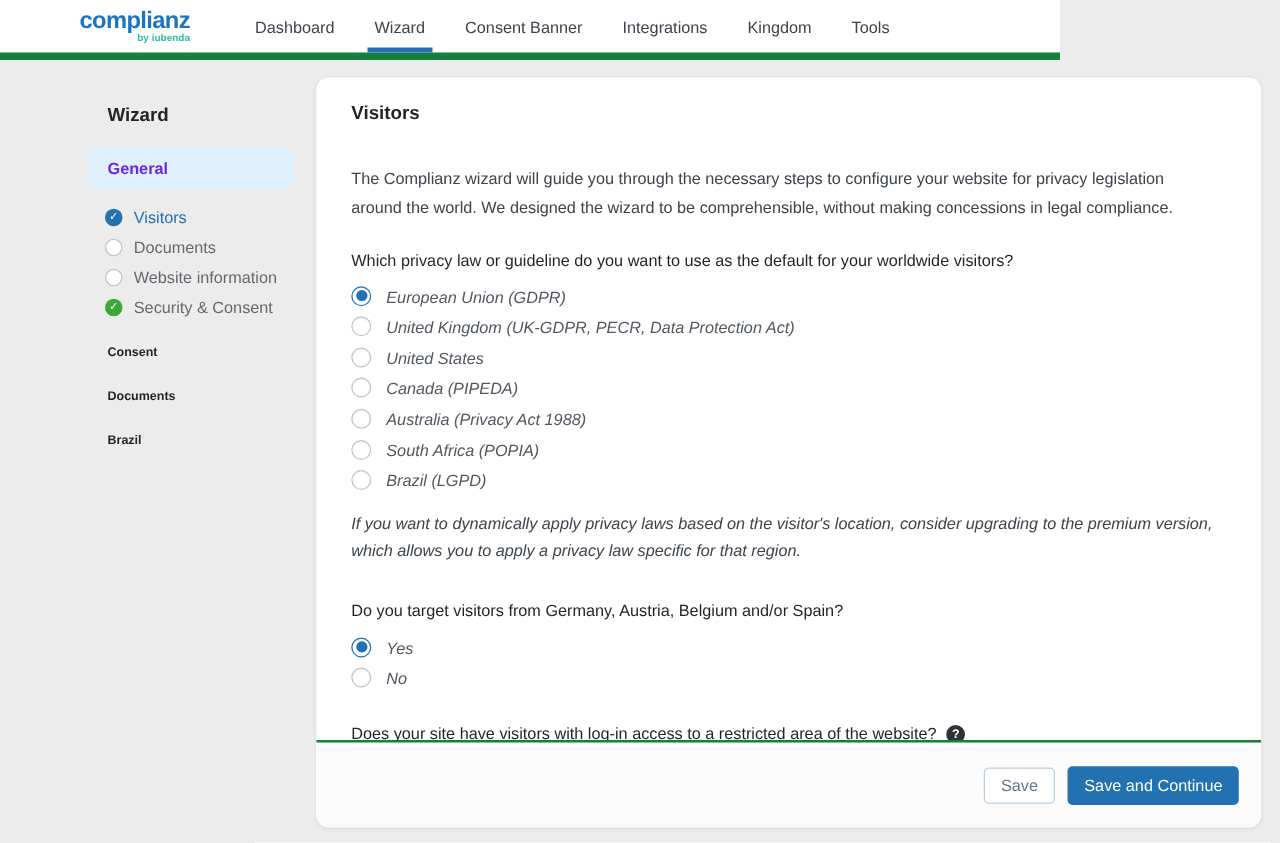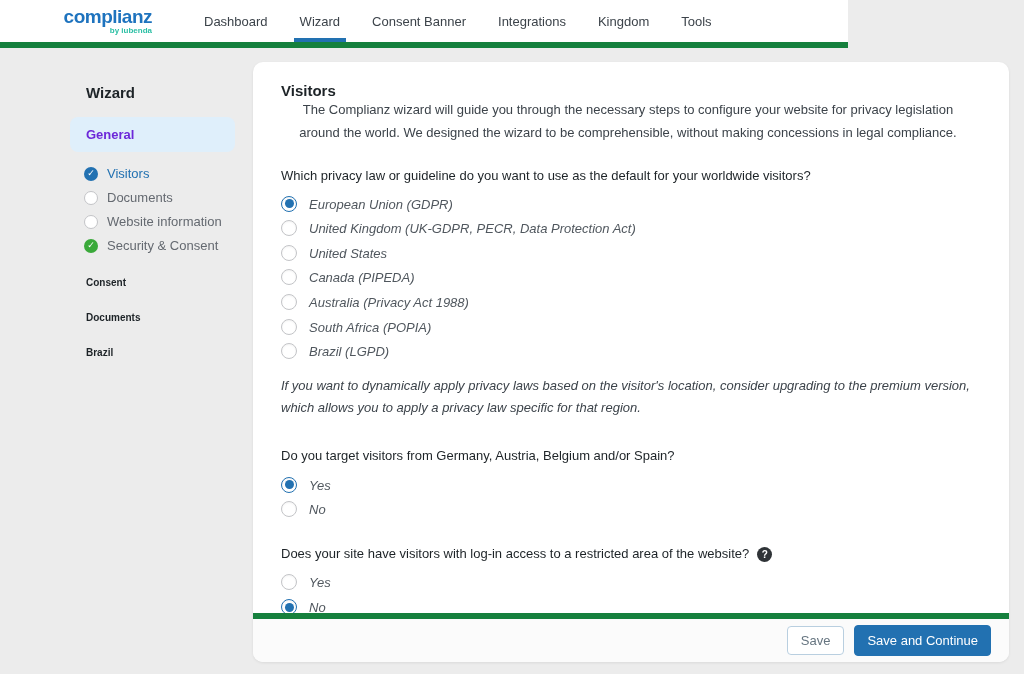--- a/index.html
+++ b/index.html
@@ -73,23 +73,22 @@
   
   .card {
     position: absolute; left: 253px; top: 62px; width: 756px; height: 600px;
     background: #ffffff; border-radius: 10px;
     box-shadow: 0 1px 3px rgba(0,0,0,0.08);
     overflow: hidden;
   }
   .card-body { padding: 20px 28px 0 28px; }
   .card-title { font-size: 15px; font-weight: bold; color: #1d2327; }
   .intro {
-    font-size: 13px; color: #3c434a; line-height: 1.75;
+    margin-top: 33px; font-size: 13px; color: #3c434a; line-height: 1.75;
     padding-right: 6px;
-    text-align: center;
   }
   .question { margin-top: 22px; }
   .q-label-row { display: flex; align-items: center; gap: 8px; }
   .q-label { font-size: 13px; font-weight: normal; color: #1d2327; line-height: 1.4; }
   .help-icon {
     width: 15px; height: 15px; border-radius: 50%;
     background: #2f3337; color: #fff;
     font-size: 10px; font-weight: bold;
     display: inline-flex; align-items: center; justify-content: center;
     cursor: pointer; flex: 0 0 15px;
@@ -108,22 +107,22 @@
     content: ""; width: 9px; height: 9px; border-radius: 50%; background: #2271b1;
   }
   .option-label { font-size: 13px; color: #50575e; }
   .note {
     margin-top: 16px; font-size: 13px; font-style: italic;
     color: #3c434a; line-height: 1.7; padding-right: 6px;
   }
 
   
   .card-footer {
-    position: absolute; left: 0; right: 0; bottom: 0; height: 49px;
-    background: #fbfbfb; border-top: 6px solid #15803d;
+    position: absolute; left: 0; right: 0; bottom: 0; height: 70px;
+    background: #fbfbfb; border-top: 2px solid #15803d;
     display: flex; align-items: center; justify-content: flex-end;
     padding-right: 18px; gap: 10px;
   }
   .btn { font-family: inherit; font-size: 13px; border-radius: 4px; cursor: pointer; }
   .btn-secondary {
     background: #ffffff; border: 1px solid #b9cfe0; color: #667580;
     padding: 6px 13px;
   }
   .btn-primary {
     background: #2271b1; border: 1px solid #2271b1; color: #ffffff;

